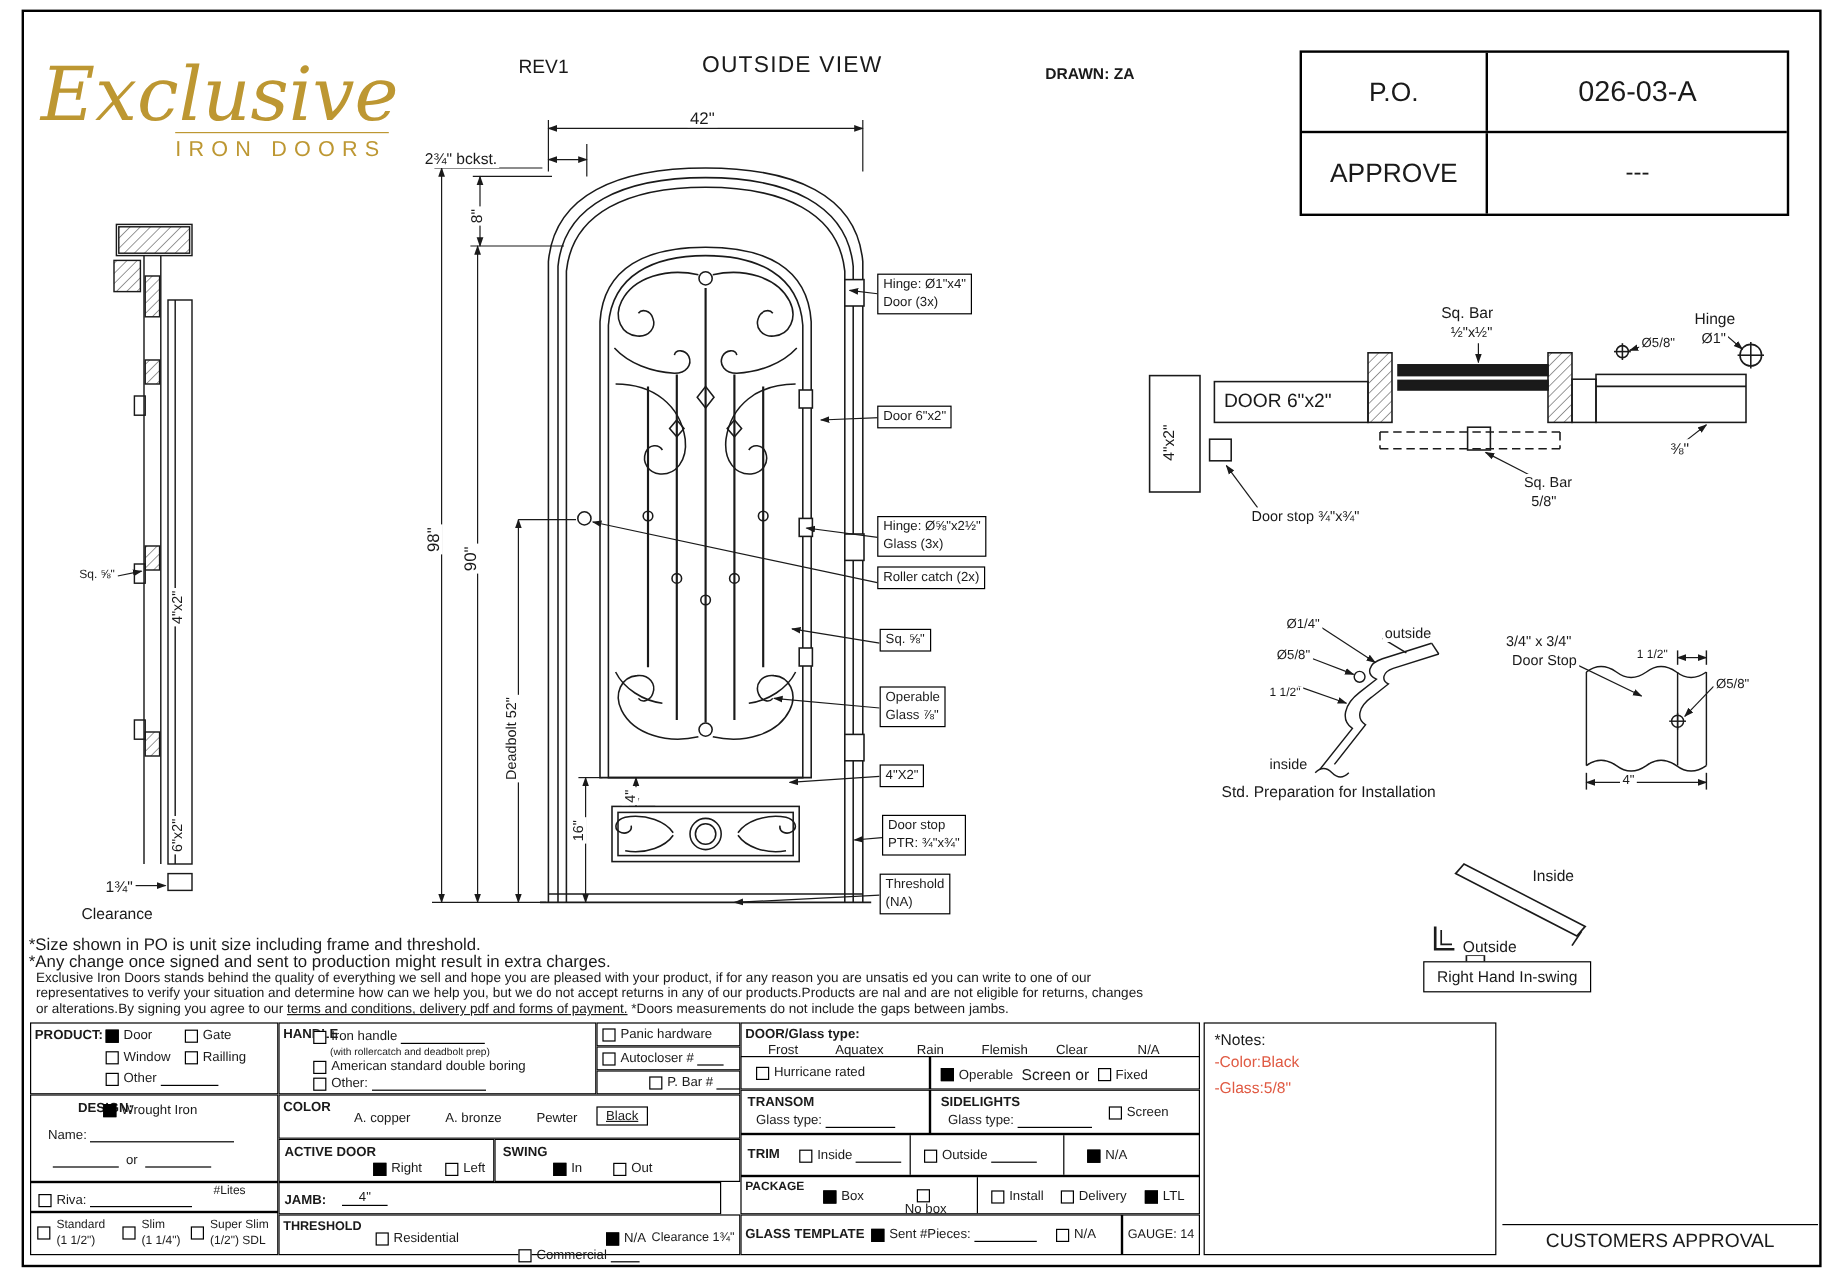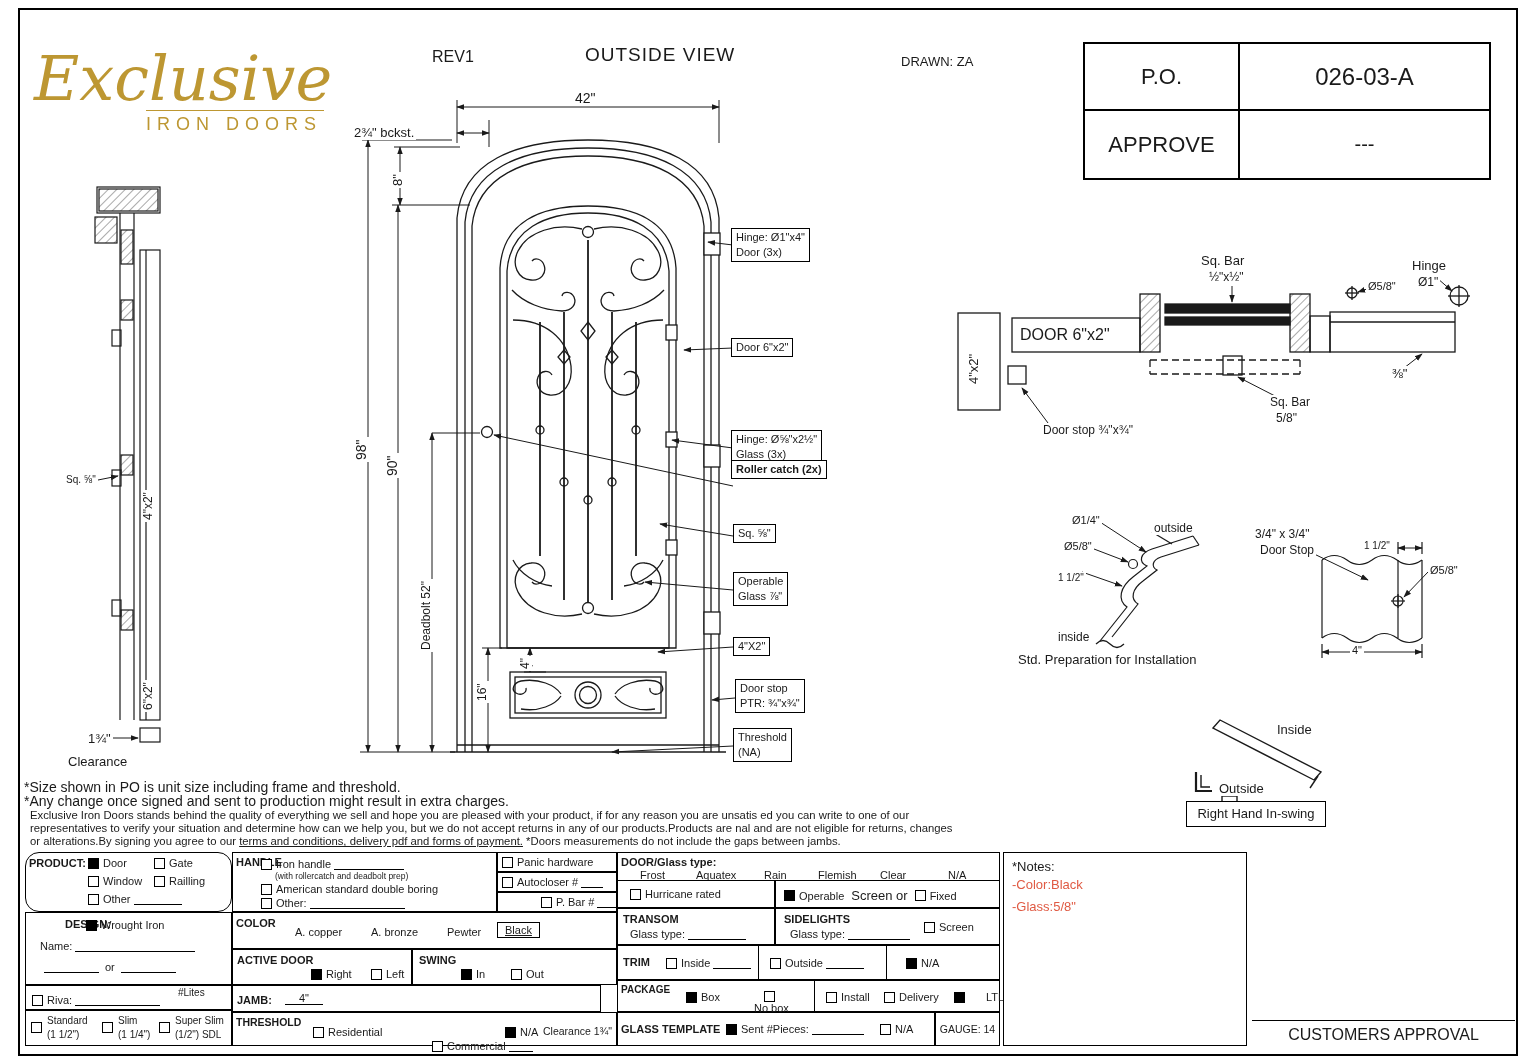--- a/index.html
+++ b/index.html
@@ -224,21 +224,21 @@
     <rect x="1222" y="796" width="15" height="8"></rect>
   </g>
 </svg>
 
 <div class="abs" style="left:34px;top:48px;">
   <div class="gold" style="font-family:'DejaVu Serif',serif;font-style:italic;font-size:62px;line-height:1;">Exclusive</div>
   <div class="gold" style="font-size:18px;letter-spacing:6px;margin-left:112px;border-top:1.5px solid #bd9732;padding-top:3px;width:178px;">IRON DOORS</div>
 </div>
 <div class="lbl nobg" style="left:430px;top:48px;font-size:16px;">REV1</div>
 <div class="lbl nobg" style="left:583px;top:44px;font-size:19px;letter-spacing:1px;">OUTSIDE VIEW</div>
-<div class="lbl nobg" style="left:899px;top:54px;">DRAWN: ZA</div>
+<div class="lbl nobg" style="left:869px;top:54px;font-weight:bold;">DRAWN: ZA</div>
 
 <div class="abs" style="left:1083px;top:42px;width:408px;border:2px solid #000;background:#fff;">
   <div class="po-row">
     <div class="po-l">P.O.</div>
     <div class="po-v">026-03-A</div>
   </div>
   <div class="po-row">
     <div class="po-l">APPROVE</div>
     <div class="po-v" style="font-size:20px;">---</div>
   </div>
@@ -263,21 +263,21 @@
   <div>Hinge: Ø1"x4"</div>
   <div>Door (3x)</div>
 </div>
 <div class="c" style="left:731px;top:338px;">
   <div>Door 6"x2"</div>
 </div>
 <div class="c" style="left:731px;top:430px;">
   <div>Hinge: Ø⅝"x2½"</div>
   <div>Glass (3x)</div>
 </div>
-<div class="c" style="left:731px;top:460px;font-weight:bold;">
+<div class="c" style="left:731px;top:472px;">
   <div>Roller catch  (2x)</div>
 </div>
 <div class="c" style="left:733px;top:524px;">
   <div>Sq. ⅝"</div>
 </div>
 <div class="c" style="left:733px;top:572px;">
   <div>Operable</div>
   <div>Glass ⅞"</div>
 </div>
 <div class="c" style="left:733px;top:637px;">
@@ -324,21 +324,21 @@
 </div>
 
 <div class="lbl nobg" style="left:22px;top:779px;font-size:14px;">*Size shown in PO is unit size including frame and threshold.</div>
 <div class="lbl nobg" style="left:22px;top:793px;font-size:14px;">*Any change once signed and sent to production might result in extra charges.</div>
 <div class="lbl nobg" style="left:28px;top:809px;font-size:11.3px;">Exclusive Iron Doors stands behind the quality of everything we sell and hope you are pleased with your product, if for any reason you are unsatis  ed you can write to one of our</div>
 <div class="lbl nobg" style="left:28px;top:822px;font-size:11.3px;">representatives to verify your situation and determine how can we help you, but we do not accept returns in any of our products.Products are  nal and are not eligible for returns, changes</div>
 <div class="lbl nobg" style="left:28px;top:835px;font-size:11.3px;">
   <span>or alterations.By signing you agree to our </span><span style="text-decoration:underline;">terms and conditions, delivery pdf and forms of payment.</span><span> *Doors measurements do not include the gaps between jambs.</span>
 </div>
 
-<div class="cell" style="left:25px;top:852px;width:207px;height:60px;border-radius:14px;">
+<div class="cell" style="left:25px;top:852px;width:207px;height:60px;">
   <span class="sec" style="left:3px;top:4px;">PRODUCT:</span>
   <span class="opt" style="left:62px;top:4px;">
       <span class="cb checked"></span>
       <span>Door</span>
     </span>
   <span class="opt" style="left:128px;top:4px;">
       <span class="cb"></span>
       <span>Gate</span>
     </span>
   <span class="opt" style="left:62px;top:22px;">
@@ -533,21 +533,21 @@
       <span>No box</span>
     </span>
   <span class="opt" style="left:208px;top:10px;">
       <span class="cb"></span>
       <span>Install</span>
     </span>
   <span class="opt" style="left:266px;top:10px;">
       <span class="cb"></span>
       <span>Delivery</span>
     </span>
-  <span class="opt" style="left:336px;top:10px;gap:17px;">
+  <span class="opt" style="left:336px;top:10px;">
       <span class="cb checked"></span>
       <span>LTL</span>
     </span>
 </div>
 
 <div class="cell" style="left:25px;top:1010px;width:207px;height:36px;">
   <span class="opt" style="left:5px;top:11px;">
       <span class="cb"></span>
     </span>
   <span class="opt" style="left:21px;top:4px;font-size:10px;">Standard</span>

